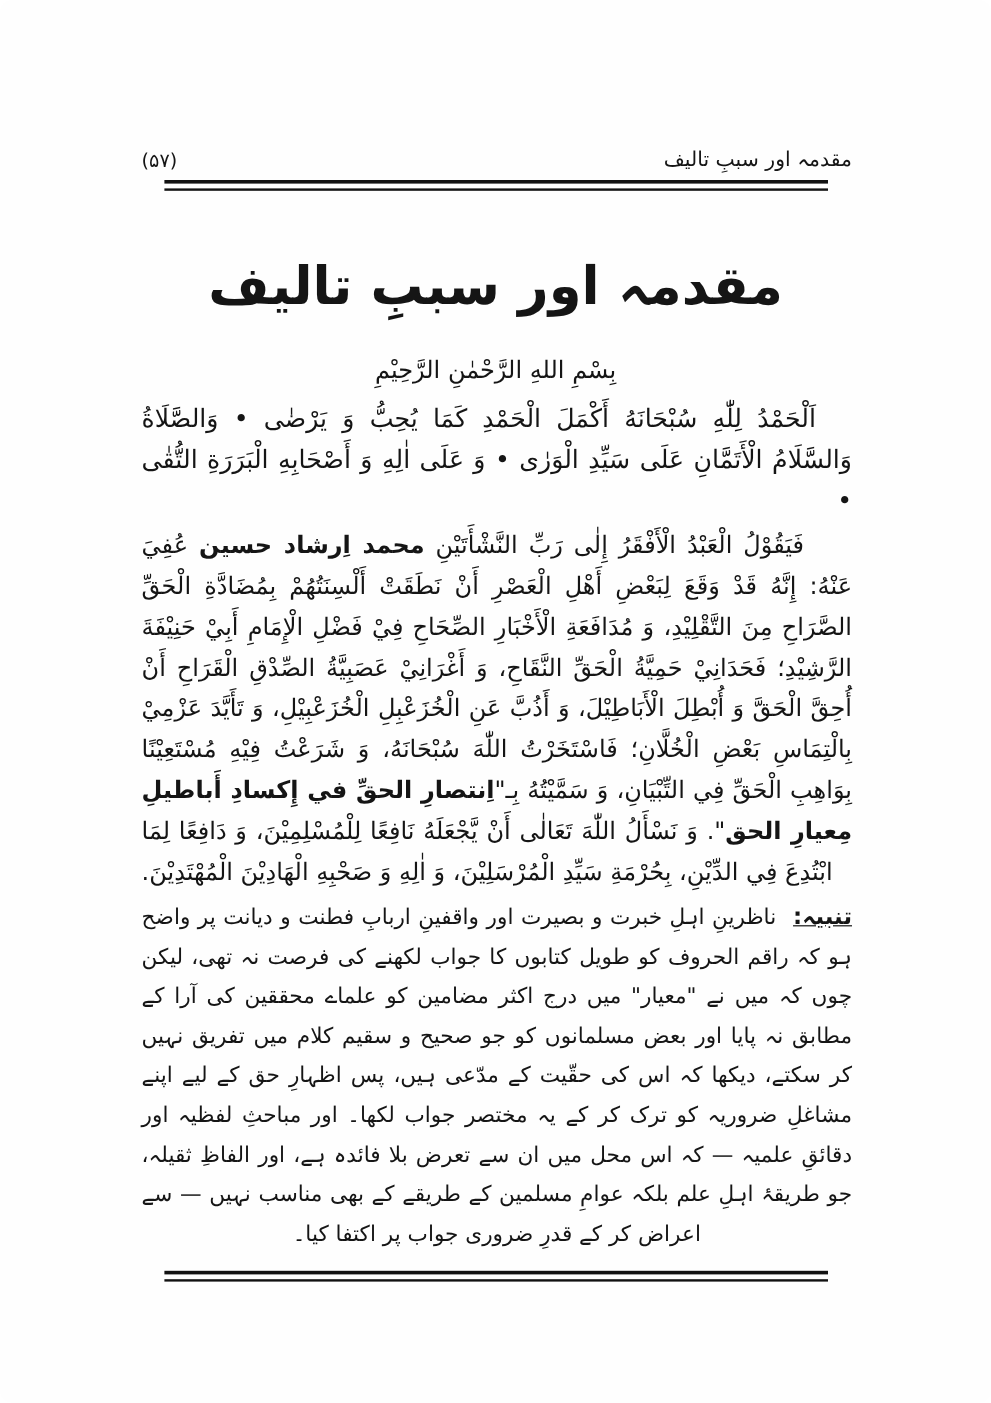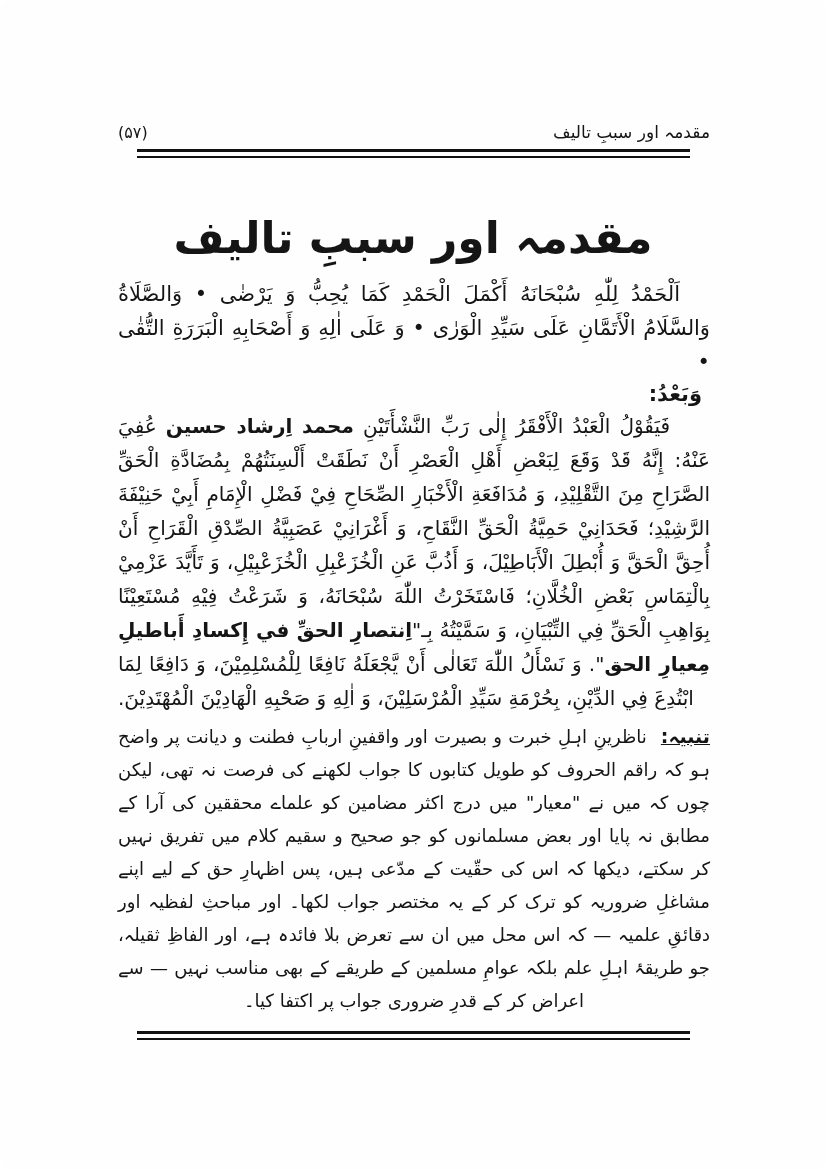--- a/index.html
+++ b/index.html
@@ -105,26 +105,26 @@
 
   <div class="header-row">
     <span class="page-num">(۵۷)</span>
     <span class="header-title" dir="rtl">مقدمہ اور سببِ تالیف</span>
   </div>
 
   <div class="double-rule"></div>
 
   <div class="main-title">مقدمہ اور سببِ تالیف</div>
 
+  <div class="basmala">بِسْمِ اللهِ الرَّحْمٰنِ الرَّحِيْمِ</div>
 
   <div class="content">
 
     <p class="hamd">اَلْحَمْدُ لِلّٰهِ سُبْحَانَهُ أَكْمَلَ الْحَمْدِ كَمَا يُحِبُّ وَ يَرْضٰى • وَالصَّلَاةُ وَالسَّلَامُ الْأَتَمَّانِ عَلَى سَيِّدِ الْوَرٰى • وَ عَلَى اٰلِهِ وَ أَصْحَابِهِ الْبَرَرَةِ التُّقٰى •</p>
 
-    <p class="wa-badu">وَبَعْدُ:</p>
 
     <p class="arabic-para"><span>فَيَقُوْلُ الْعَبْدُ الْأَفْقَرُ إِلٰى رَبِّ النَّشْأَتَيْنِ </span><span class="b">محمد اِرشاد حسين</span><span> عُفِيَ عَنْهُ: إِنَّهُ قَدْ وَقَعَ لِبَعْضِ أَهْلِ الْعَصْرِ أَنْ نَطَقَتْ أَلْسِنَتُهُمْ بِمُضَادَّةِ الْحَقِّ الصَّرَاحِ مِنَ التَّقْلِيْدِ، وَ مُدَافَعَةِ الْأَخْبَارِ الصِّحَاحِ فِيْ فَضْلِ الْإِمَامِ أَبِيْ حَنِيْفَةَ الرَّشِيْدِ؛ فَحَدَانِيْ حَمِيَّةُ الْحَقِّ النَّقَاحِ، وَ أَغْرَانِيْ عَصَبِيَّةُ الصِّدْقِ الْقَرَاحِ أَنْ أُحِقَّ الْحَقَّ وَ أُبْطِلَ الْأَبَاطِيْلَ، وَ أَذُبَّ عَنِ الْخُزَعْبِلِ الْخُزَعْبِيْلِ، وَ تَأَيَّدَ عَزْمِيْ بِالْتِمَاسِ بَعْضِ الْخُلَّانِ؛ فَاسْتَخَرْتُ اللّٰهَ سُبْحَانَهُ، وَ شَرَعْتُ فِيْهِ مُسْتَعِيْنًا بِوَاهِبِ الْحَقِّ فِي التِّبْيَانِ، وَ سَمَّيْتُهُ بِـ"</span><span class="b">اِنتصارِ الحقِّ في إِكسادِ أَباطيلِ مِعيارِ الحق</span><span>". وَ نَسْأَلُ اللّٰهَ تَعَالٰى أَنْ يَّجْعَلَهُ نَافِعًا لِلْمُسْلِمِيْنَ، وَ دَافِعًا لِمَا ابْتُدِعَ فِي الدِّيْنِ، بِحُرْمَةِ سَيِّدِ الْمُرْسَلِيْنَ، وَ اٰلِهِ وَ صَحْبِهِ الْهَادِيْنَ الْمُهْتَدِيْنَ.</span></p>
 
     <p class="urdu-para"><span class="tanbih-label">تنبیہ:</span><span>ناظرینِ اہلِ خبرت و بصیرت اور واقفینِ اربابِ فطنت و دیانت پر واضح ہو کہ راقم الحروف کو طویل کتابوں کا جواب لکھنے کی فرصت نہ تھی، لیکن چوں کہ میں نے "معیار" میں درج اکثر مضامین کو علماے محققین کی آرا کے مطابق نہ پایا اور بعض مسلمانوں کو جو صحیح و سقیم کلام میں تفریق نہیں کر سکتے، دیکھا کہ اس کی حقّیت کے مدّعی ہیں، پس اظہارِ حق کے لیے اپنے مشاغلِ ضروریہ کو ترک کر کے یہ مختصر جواب لکھا۔ اور مباحثِ لفظیہ اور دقائقِ علمیہ — کہ اس محل میں ان سے تعرض بلا فائدہ ہے، اور الفاظِ ثقیلہ، جو طریقۂ اہلِ علم بلکہ عوامِ مسلمین کے طریقے کے بھی مناسب نہیں — سے اعراض کر کے قدرِ ضروری جواب پر اکتفا کیا۔</span></p>
 
   </div>
 
   <div class="double-rule bottom"></div>
 
 </div>

